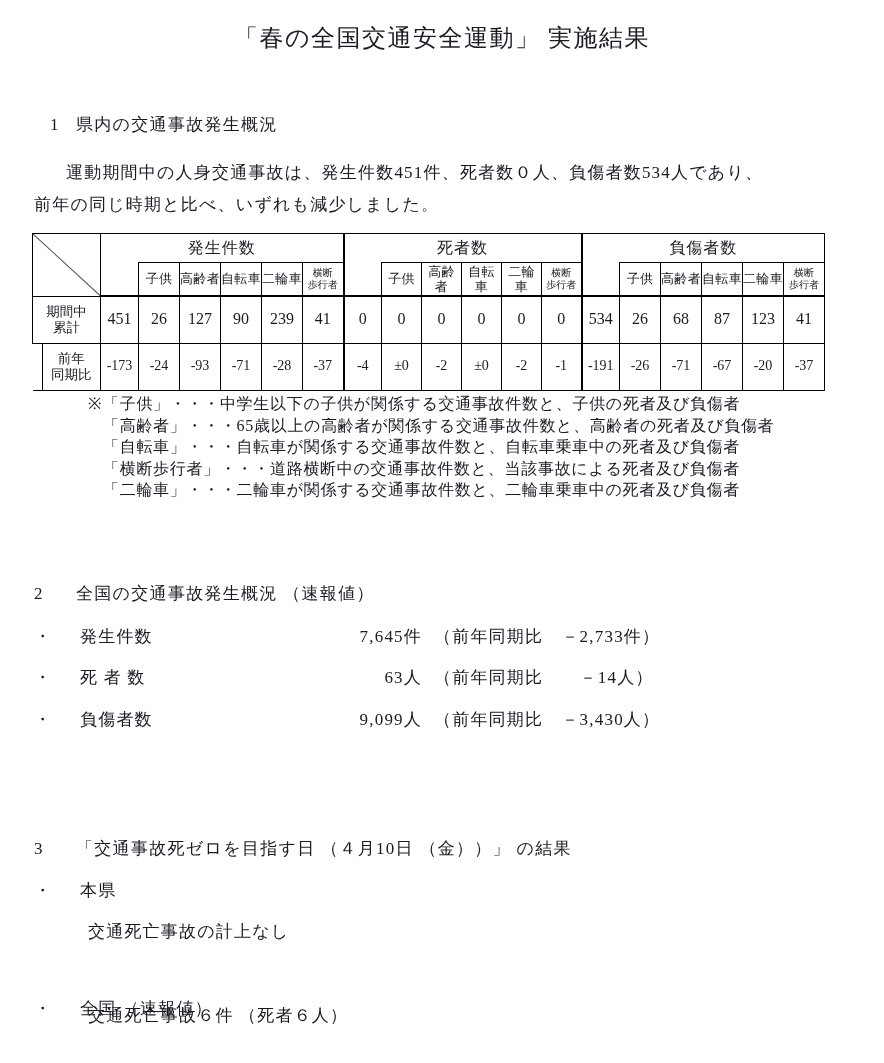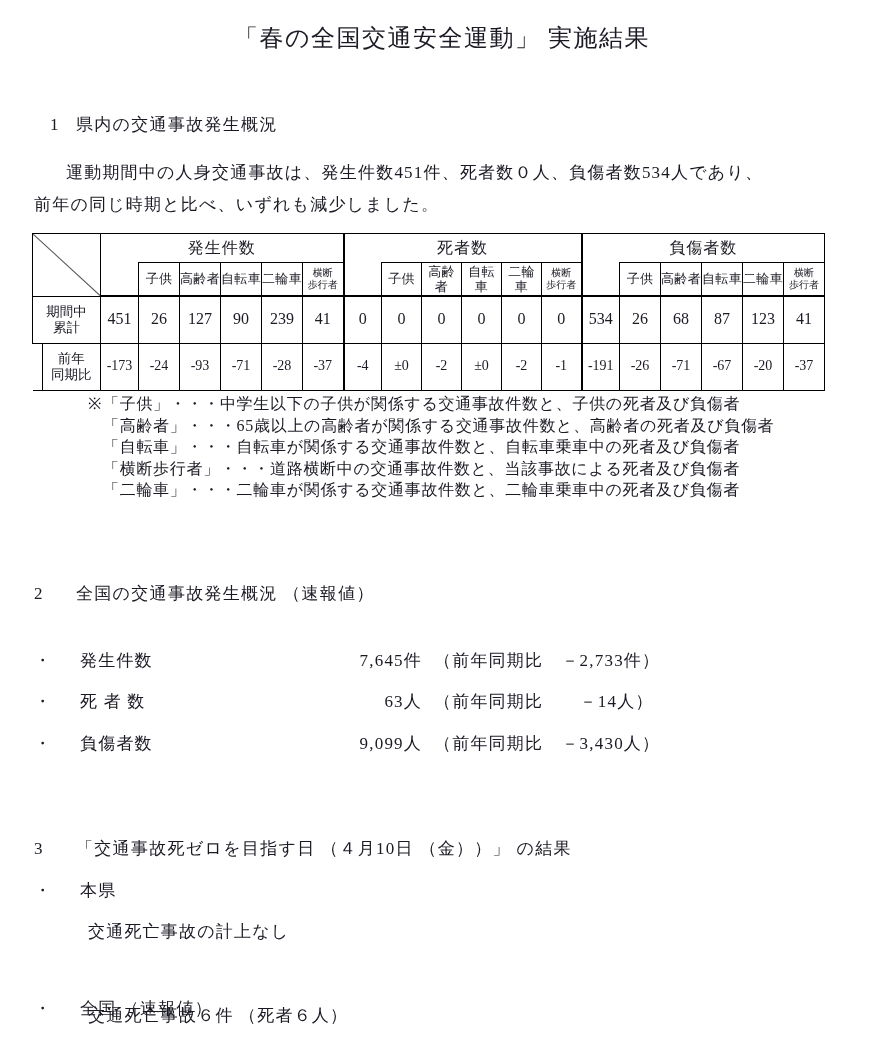--- a/index.html
+++ b/index.html
@@ -62,21 +62,20 @@
     width: 46px;
   }
   .bullet-label {
     display: inline-block;
     width: 180px;
   }
   .bullet-val {
     display: inline-block;
     width: 162px;
     text-align: right;
-    margin-top: 24px;
   }
 
   
   .tbl-wrap {
     position: absolute;
     left: 32px;
     top: 233px;
   }
   table.acc {
     border-collapse: collapse;

